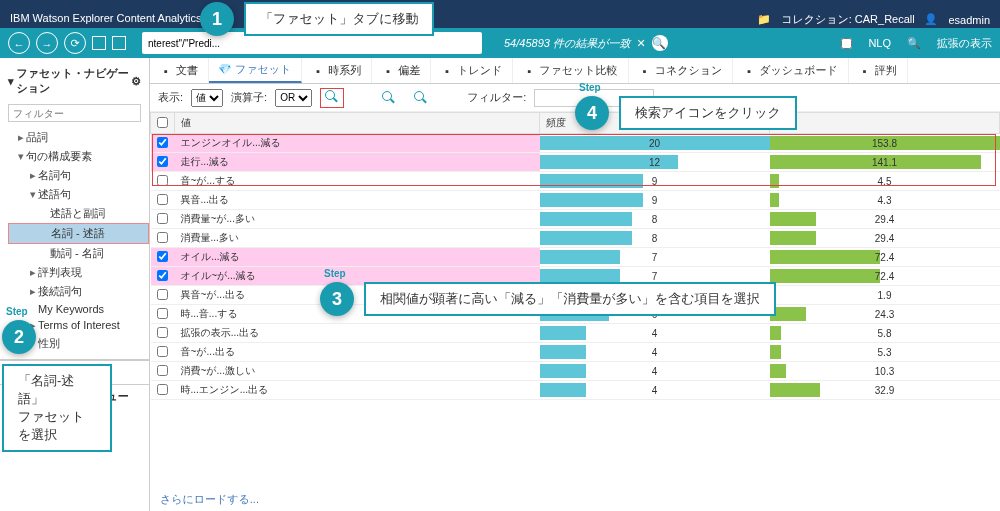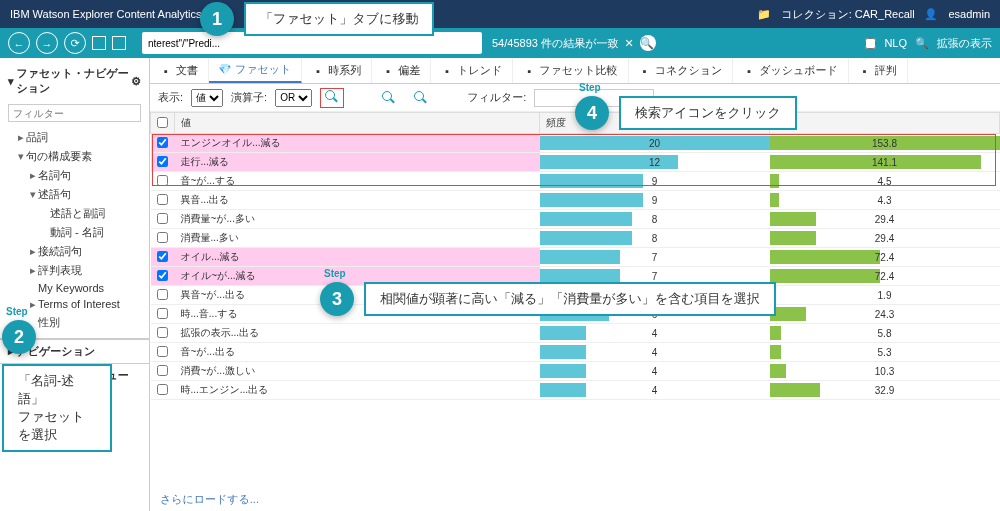--- a/index.html
+++ b/index.html
@@ -1,24 +1,24 @@
 <!DOCTYPE html>
 <html><head>
 <meta charset="utf-8">
 <style>
 * { box-sizing: border-box; margin: 0; padding: 0; }
 body { font-family: Arial, sans-serif; font-size: 11px; color: #333; background: #fff; position: relative; width: 1000px; height: 511px; overflow: hidden; }
-.header { background: #1f3a5f; color: #fff; height: 28px; display: flex; align-items: center; padding: 4px 10px; }
+.header { background: #1f3a5f; color: #fff; height: 28px; display: flex; align-items: flex-start; padding: 12px 10px; }
 .header-left { flex: 1; }
 .header-right { display: flex; align-items: center; gap: 10px; }
 .toolbar { background: #1a9cb0; height: 30px; display: flex; align-items: center; padding: 0 8px; gap: 6px; }
 .toolbar .nav-btn { width: 22px; height: 22px; border: 1px solid #fff; border-radius: 50%; display: flex; align-items: center; justify-content: center; color: #fff; font-size: 11px; cursor: pointer; }
 .toolbar .search-box { flex: 0 0 340px; background: #fff; height: 22px; display: flex; align-items: center; padding: 0 6px; border-radius: 2px; margin-left: 10px; }
-.toolbar .result-info { color: #fff; margin-left: 4px; }
-.toolbar .right-controls { margin-left: auto; display: flex; align-items: center; gap: 8px; color: #fff; }
+.toolbar .result-info { color: #fff; margin-left: 16px; font-style: italic; }
+.toolbar .right-controls { margin-left: auto; display: flex; align-items: center; gap: 16px; color: #fff; }
 .sq { width: 14px; height: 14px; border: 1px solid #fff; display: inline-block; }
 .main { display: flex; height: calc(100% - 58px); }
 .sidebar { width: 150px; border-right: 1px solid #ccc; padding: 4px 0; overflow: hidden; }
 .sidebar-section { border-bottom: 1px solid #ccc; }
 .sidebar-header { display: flex; align-items: center; padding: 4px 8px; font-weight: bold; }
 .filter-input { margin: 4px 8px; width: calc(100% - 16px); border: 1px solid #ccc; height: 18px; padding: 0 4px; font-size: 10px; }
 .tree { padding: 2px 0 6px 8px; }
 .tree-item { padding: 2px 4px 2px 14px; cursor: pointer; }
 .tree-item.l1 { padding-left: 10px; }
 .tree-item.l2 { padding-left: 22px; }
@@ -91,23 +91,24 @@
   <div class="sidebar">
     <div class="sidebar-section">
       <div class="sidebar-header"><span>▾</span>&nbsp;<span>ファセット・ナビゲーション</span><span style="margin-left:auto">⚙</span></div>
       <input class="filter-input" placeholder="フィルター" style="">
       <div class="tree" id="tree">
           <div class="tree-item l1"><span class="chev">▸</span>品詞</div>
           <div class="tree-item l1"><span class="chev">▾</span>句の構成要素</div>
           <div class="tree-item l2"><span class="chev">▸</span>名詞句</div>
           <div class="tree-item l2"><span class="chev">▾</span>述語句</div>
           <div class="tree-item l3"><span class="chev"></span>述語と副詞</div>
+          <div class="tree-item l3 selected"><span class="chev"></span>名詞 - 述語</div>
           <div class="tree-item l3"><span class="chev"></span>動詞 - 名詞</div>
+          <div class="tree-item l2"><span class="chev">▸</span>評判表現</div>
           <div class="tree-item l2"><span class="chev">▸</span>接続詞句</div>
-          <div class="tree-item l2"><span class="chev">▸</span>評判表現</div>
           <div class="tree-item l2"><span class="chev"></span>My Keywords</div>
           <div class="tree-item l2"><span class="chev">▸</span>Terms of Interest</div>
           <div class="tree-item l2"><span class="chev"></span>性別</div>
         </div>
     </div>
     <div class="sidebar-header" style="border-top:1px solid #ccc"><span>▸</span>&nbsp;<span>ナビゲーション</span></div>
     <div class="sidebar-header" style="border-top:1px solid #ccc"><span>▸</span>&nbsp;<span>コンテキスト・ビュー</span></div>
   </div>
 
   <div class="content">

